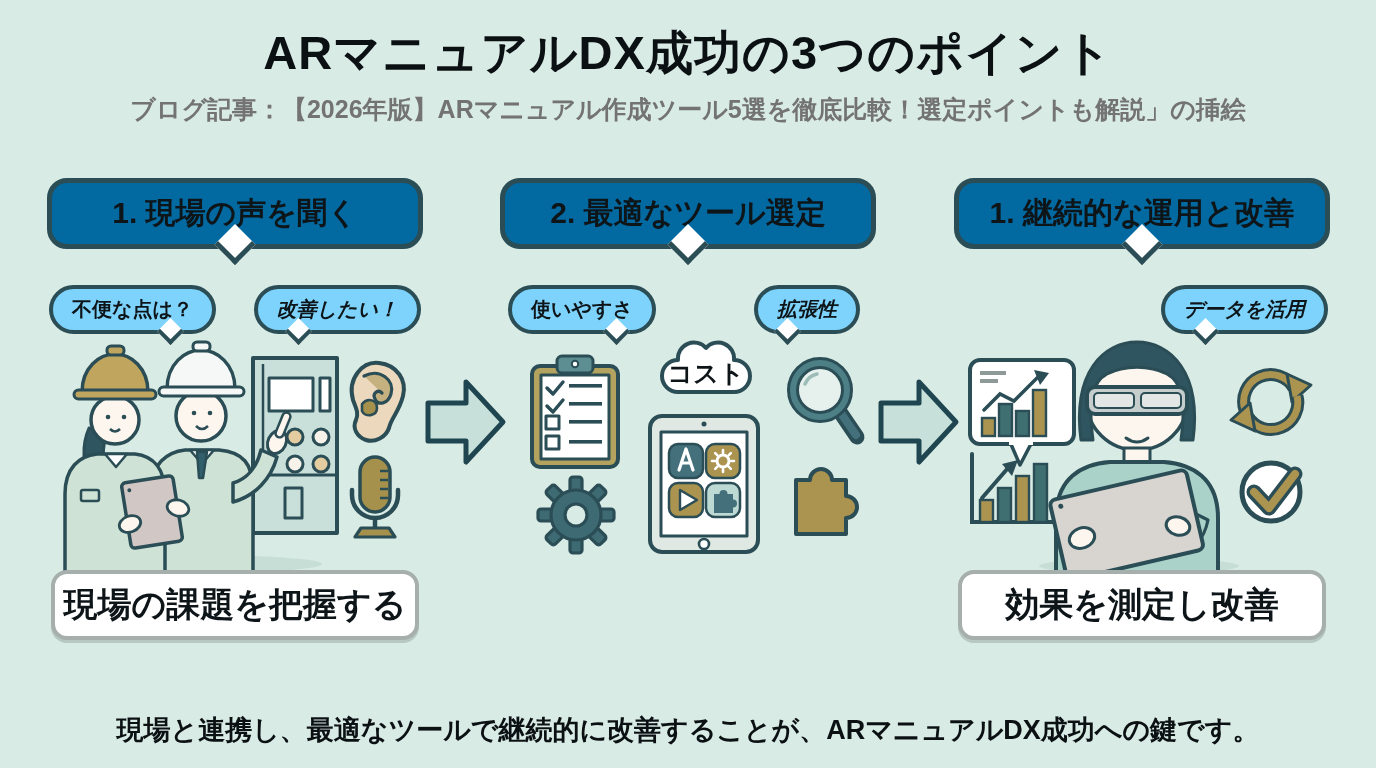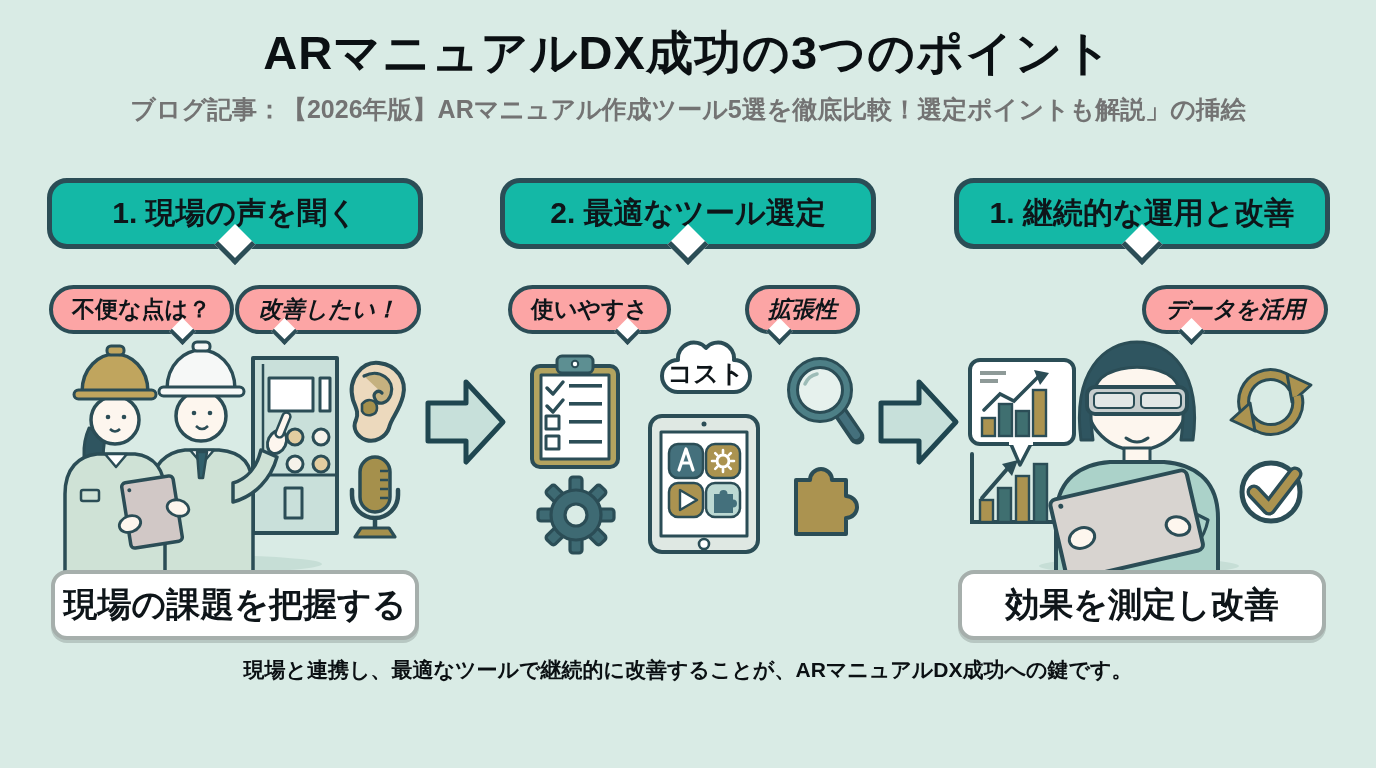--- a/index.html
+++ b/index.html
@@ -34,35 +34,35 @@
     font-size:47px;font-weight:800;letter-spacing:1px;color:#0b1013;
   }
   .subtitle{
     position:absolute;top:93px;left:0;right:0;text-align:center;
     font-size:25px;font-weight:700;color:#737373;
   }
   .col{position:absolute;top:178px;width:376px;height:470px;}
   #col1{left:47px;} #col2{left:500px;} #col3{left:954px;}
 
   .hbubble{
-    position:absolute;top:0;left:0;right:0;height:71px;background:#14b8a6;
+    position:absolute;top:0;left:0;right:0;height:71px;background:#0369a1;
     border:5px solid var(--outline);border-radius:20px;
     display:flex;align-items:center;justify-content:center;
     font-size:30px;font-weight:800;white-space:nowrap;
   }
   .hbubble::after{
     content:"";position:absolute;left:50%;bottom:-15px;width:24px;height:24px;background:#fff;
     border-right:5px solid var(--outline);border-bottom:5px solid var(--outline);
     transform:translateX(-50%) rotate(45deg);
   }
   .sbubble{
-    position:absolute;top:107px;height:49px;background:#fca5a5;
+    position:absolute;top:107px;height:49px;background:#7dd3fc;
     border:4px solid var(--outline);border-radius:27px;
     display:flex;align-items:center;justify-content:center;
-    padding:0 19px;font-size:23px;font-weight:800;white-space:nowrap;
+    padding:0 19px;font-size:20px;font-weight:800;white-space:nowrap;
   }
   .sbubble::after{
     content:"";position:absolute;bottom:-11px;width:15px;height:15px;background:#fff;
     border-right:4px solid var(--outline);border-bottom:4px solid var(--outline);
     transform:rotate(45deg);
   }
   .sbubble.tail-right::after{left:68%;}
   .sbubble.tail-left::after{left:20%;}
   .sb-left{left:2px;} .sb-right{right:2px;font-style:italic;}
   #col2 .sb-left{left:8px;} #col2 .sb-right{right:16px;}
@@ -72,22 +72,22 @@
   .blabel{
     position:absolute;top:392px;left:4px;right:4px;height:70px;background:#fff;
     border:4px solid var(--label-border);border-radius:16px;
     display:flex;align-items:center;justify-content:center;
     font-size:34px;font-weight:800;white-space:nowrap;
     box-shadow:0 3px 0 rgba(120,132,128,.35);
   }
   .flow-arrow{position:absolute;top:376px;width:84px;height:92px;}
   #arrow1{left:424px;} #arrow2{left:877px;}
   .footer{
-    position:absolute;top:656px;left:0;right:0;text-align:center;
-    font-size:21px;font-weight:800;color:#0b1013;
+    position:absolute;top:712px;left:0;right:0;text-align:center;
+    font-size:27px;font-weight:800;color:#0b1013;
   }
   svg text{font-family:"Liberation Sans","DejaVu Sans",sans-serif;}
 </style>
 </head>
 <body>
 
 <h1 class="title">ARマニュアルDX成功の3つのポイント</h1>
 <p class="subtitle">ブログ記事：【2026年版】ARマニュアル作成ツール5選を徹底比較！選定ポイントも解説」の挿絵</p>
 
 <section class="col" id="col1">

